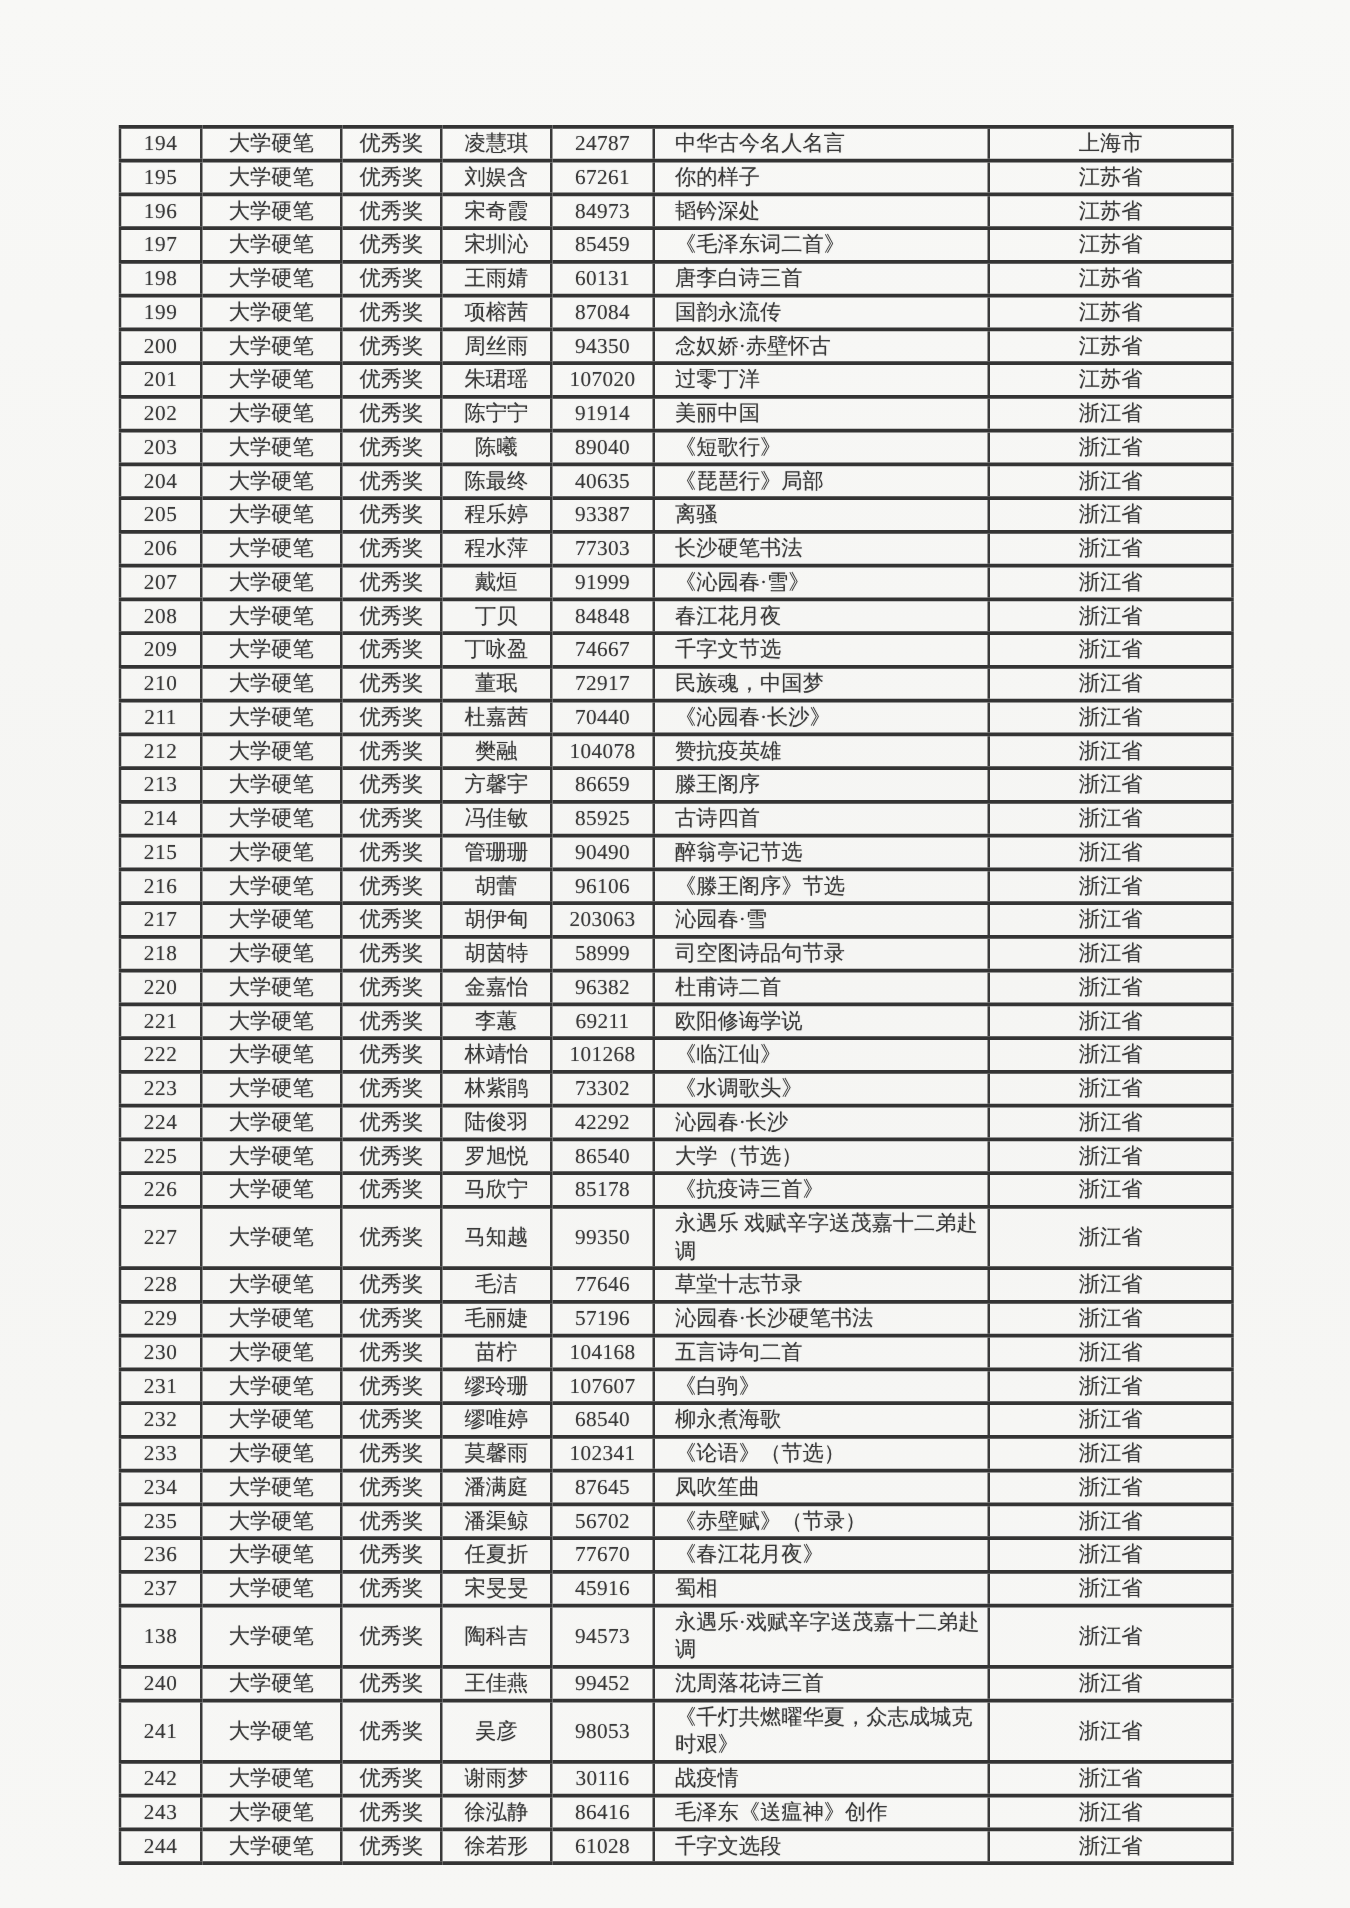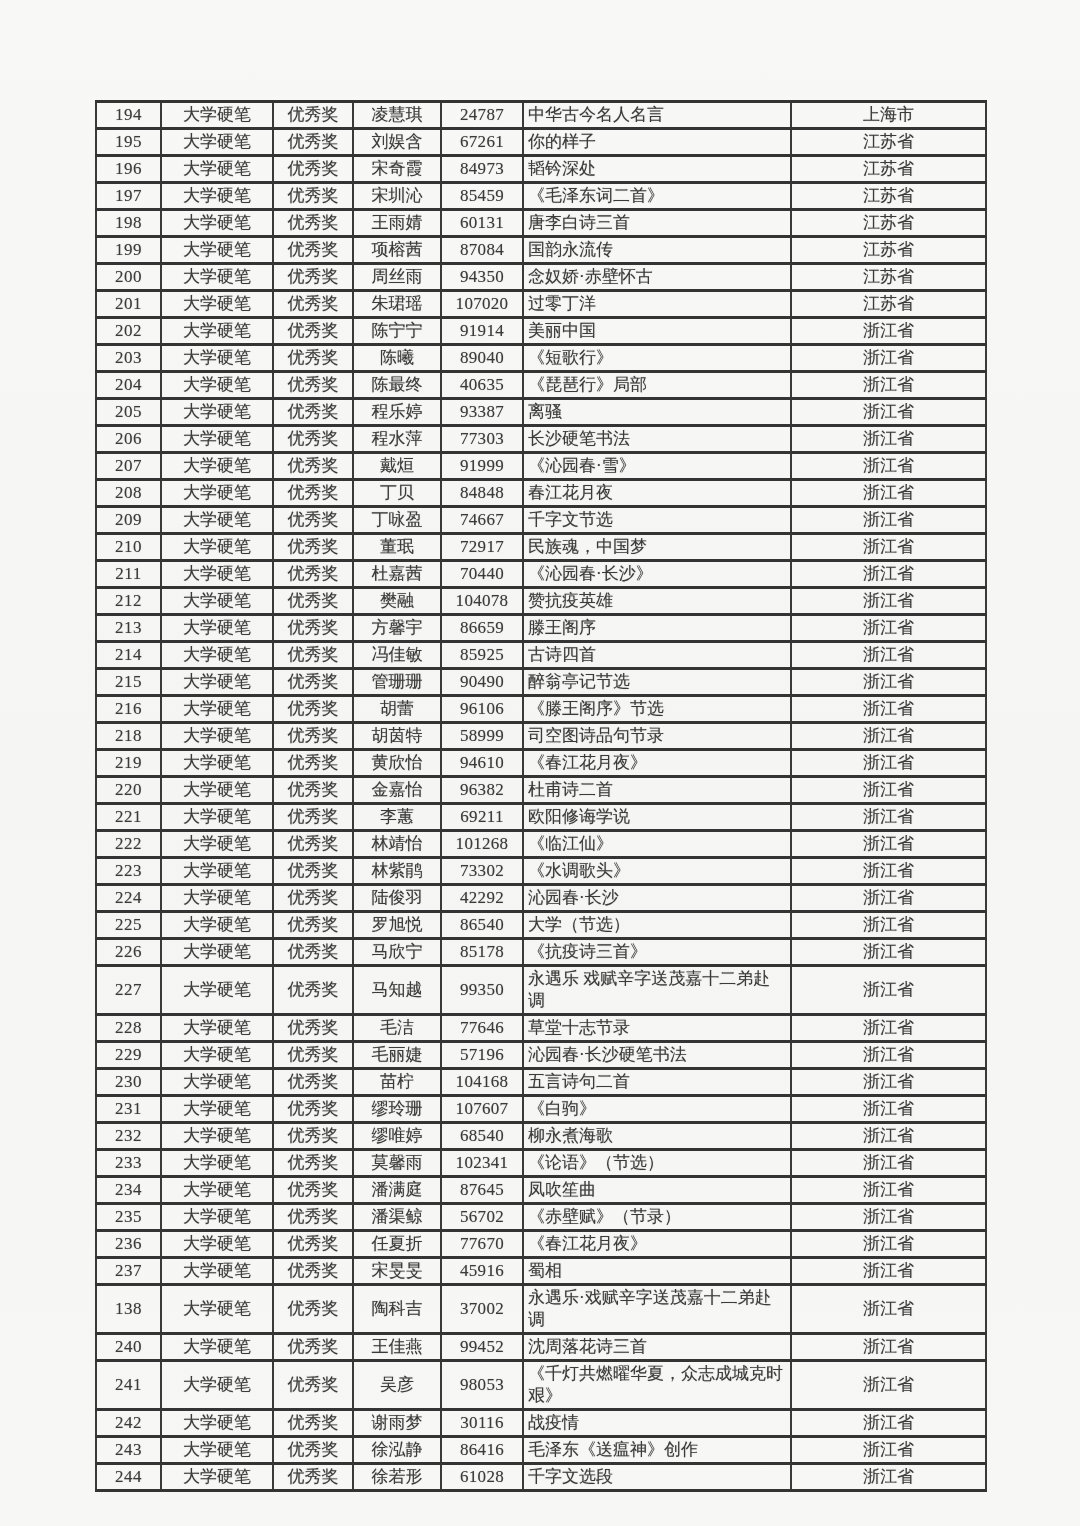--- a/index.html
+++ b/index.html
@@ -37,21 +37,21 @@
     line-height: 22px;
     color: #3b3b3b;
     text-align: center;
     vertical-align: middle;
     padding: 1px 3px;
     text-shadow: 0 0 1px rgba(70,70,70,0.45);
     overflow: hidden;
   }
   .scan-table td.c5 {
     text-align: left;
-    padding-left: 4px;
+    padding-left: 16px;
     word-break: break-all;
   }
   .scan-table td.c0 { letter-spacing: 0.5px; margin-left: 28px; }
   .scan-table td.c4 { letter-spacing: 0.3px; margin-left: 24px; }
 </style>
 </head>
 <body>
 
 <div class="page">
   <table class="scan-table">
@@ -266,38 +266,38 @@
         <tr>
     <td class="c0">216</td>
     <td class="c1">大学硬笔</td>
     <td class="c2">优秀奖</td>
     <td class="c3">胡蕾</td>
     <td class="c4">96106</td>
     <td class="c5">《滕王阁序》节选</td>
     <td class="c6">浙江省</td>
   </tr>
         <tr>
+    <td class="c0">217</td>
+    <td class="c1">大学硬笔</td>
+    <td class="c2">优秀奖</td>
+    <td class="c3">胡伊甸</td>
+    <td class="c4">203063</td>
+    <td class="c5">沁园春·雪</td>
+    <td class="c6">浙江省</td>
+  </tr>
+        <tr>
     <td class="c0">218</td>
     <td class="c1">大学硬笔</td>
     <td class="c2">优秀奖</td>
     <td class="c3">胡茵特</td>
     <td class="c4">58999</td>
     <td class="c5">司空图诗品句节录</td>
     <td class="c6">浙江省</td>
   </tr>
         <tr>
-    <td class="c0">219</td>
-    <td class="c1">大学硬笔</td>
-    <td class="c2">优秀奖</td>
-    <td class="c3">黄欣怡</td>
-    <td class="c4">94610</td>
-    <td class="c5">《春江花月夜》</td>
-    <td class="c6">浙江省</td>
-  </tr>
-        <tr>
     <td class="c0">220</td>
     <td class="c1">大学硬笔</td>
     <td class="c2">优秀奖</td>
     <td class="c3">金嘉怡</td>
     <td class="c4">96382</td>
     <td class="c5">杜甫诗二首</td>
     <td class="c6">浙江省</td>
   </tr>
         <tr>
     <td class="c0">221</td>
@@ -450,21 +450,21 @@
     <td class="c3">宋旻旻</td>
     <td class="c4">45916</td>
     <td class="c5">蜀相</td>
     <td class="c6">浙江省</td>
   </tr>
         <tr>
     <td class="c0">138</td>
     <td class="c1">大学硬笔</td>
     <td class="c2">优秀奖</td>
     <td class="c3">陶科吉</td>
-    <td class="c4">37002</td>
+    <td class="c4">94573</td>
     <td class="c5">永遇乐·戏赋辛字送茂嘉十二弟赴调</td>
     <td class="c6">浙江省</td>
   </tr>
         <tr>
     <td class="c0">240</td>
     <td class="c1">大学硬笔</td>
     <td class="c2">优秀奖</td>
     <td class="c3">王佳燕</td>
     <td class="c4">99452</td>
     <td class="c5">沈周落花诗三首</td>

